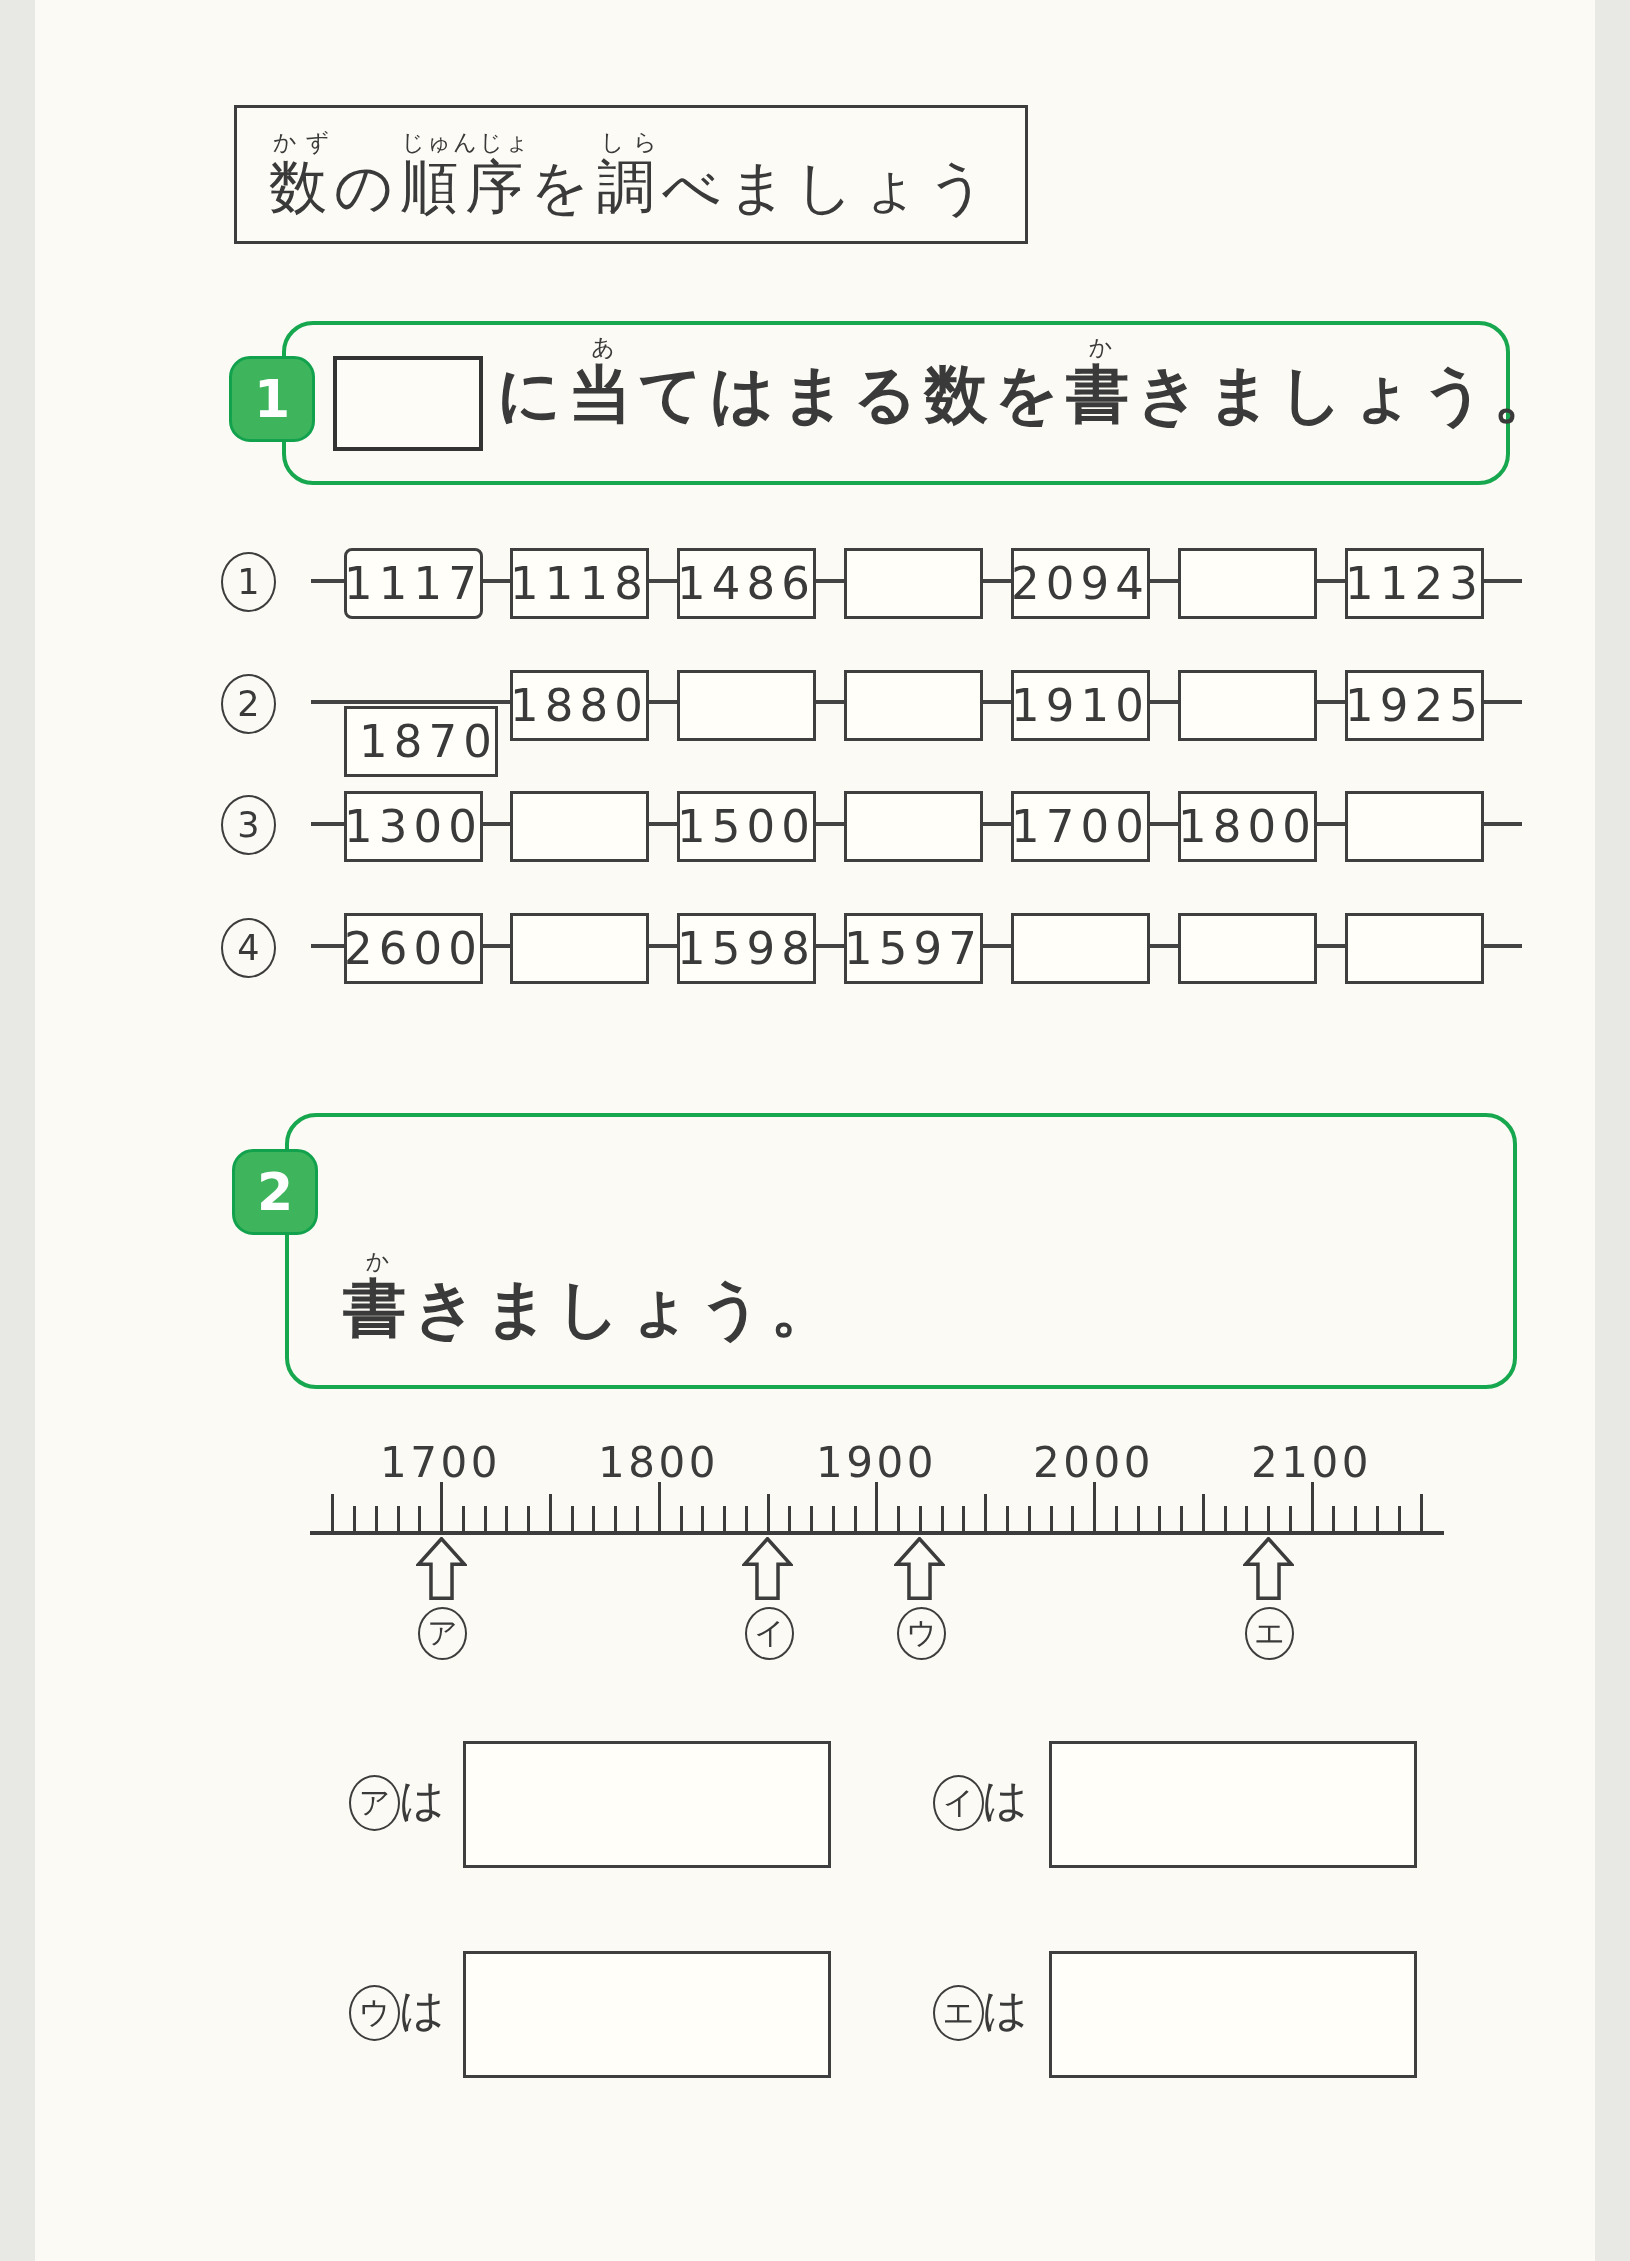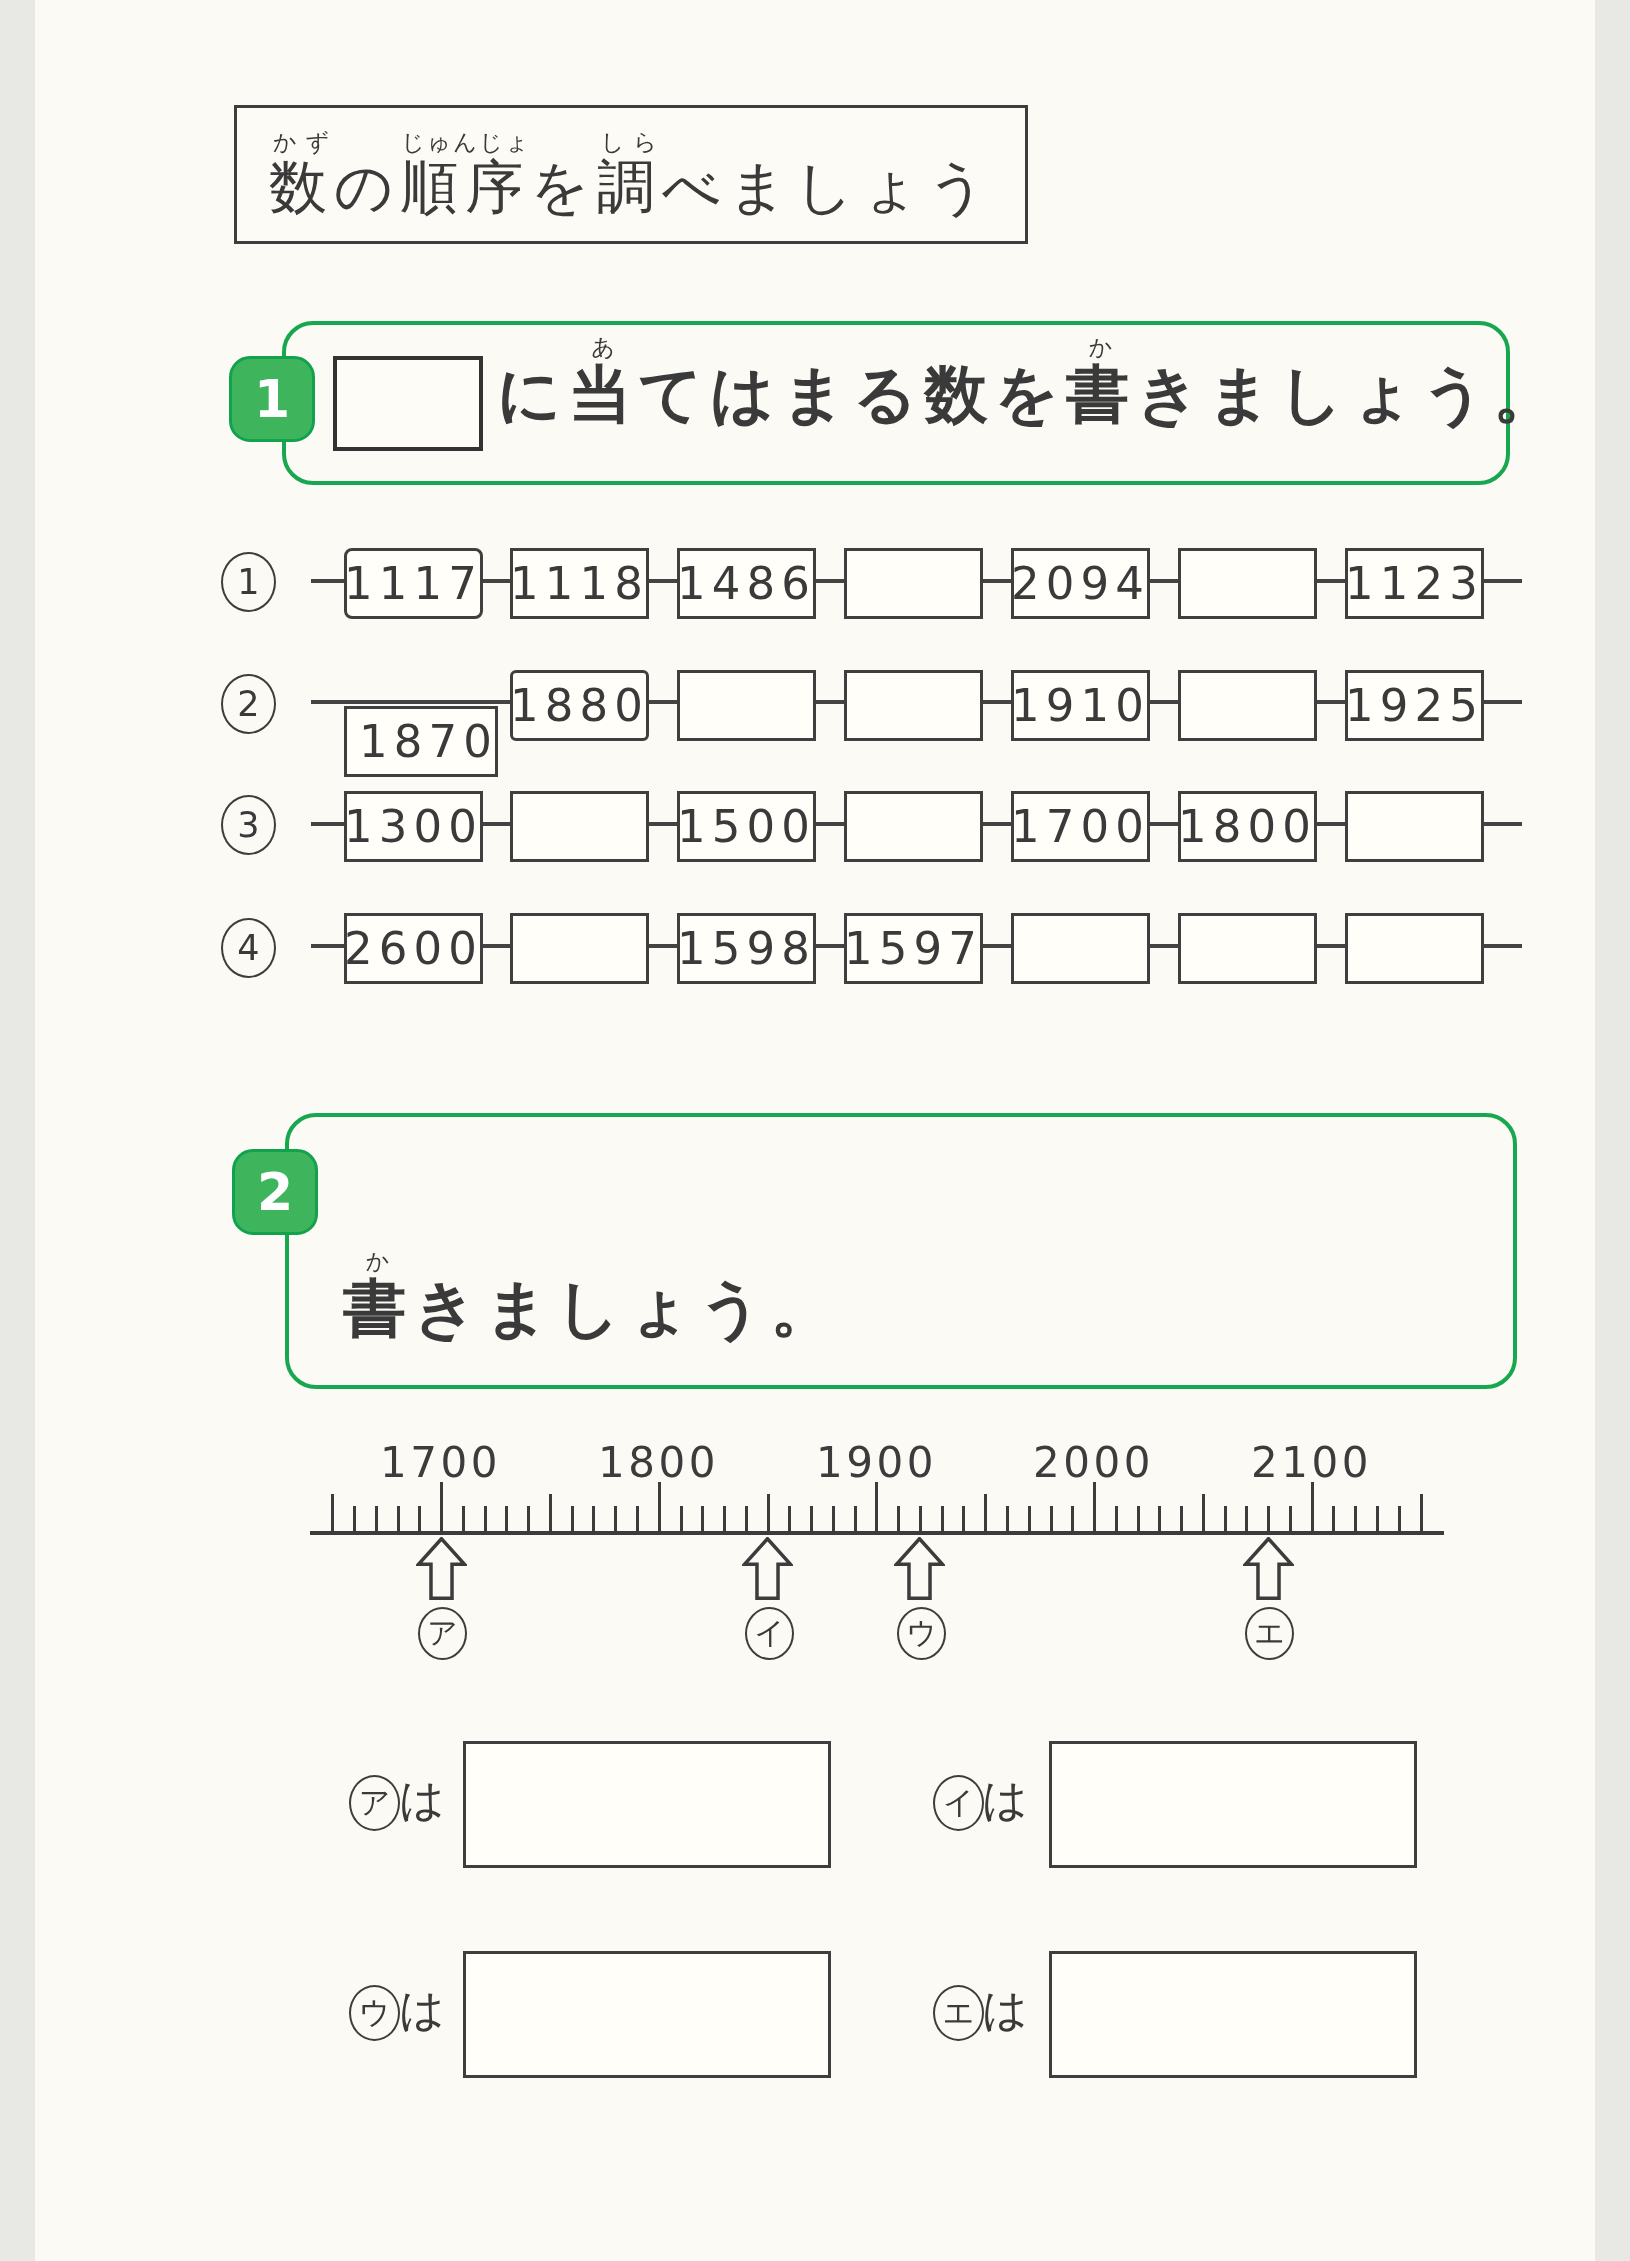--- a/index.html
+++ b/index.html
@@ -78,21 +78,21 @@
       <div class="seq-box" style="position: absolute; left: 309px; top: 548px; border-radius: 8px;">1117</div>
       <div class="seq-box" style="position: absolute; left: 475px; top: 548px;">1118</div>
       <div class="seq-box" style="position: absolute; left: 642px; top: 548px;">1486</div>
       <div class="seq-box" style="position: absolute; left: 809px; top: 548px;"></div>
       <div class="seq-box" style="position: absolute; left: 976px; top: 548px;">2094</div>
       <div class="seq-box" style="position: absolute; left: 1143px; top: 548px;"></div>
       <div class="seq-box" style="position: absolute; left: 1310px; top: 548px;">1123</div>
       <div class="row-line" style="position: absolute; left: 276px; top: 700px; width: 1211px;"></div>
       <div class="row-circle" style="position: absolute; left: 186px; top: 674px;">2</div>
       <div class="seq-box" style="position: absolute; left: 309px; top: 706px; padding-left: 15px;">1870</div>
-      <div class="seq-box" style="position: absolute; left: 475px; top: 670px; border-radius: 6px;">1880</div>
+      <div class="seq-box" style="position: absolute; left: 475px; top: 670px;">1880</div>
       <div class="seq-box" style="position: absolute; left: 642px; top: 670px;"></div>
       <div class="seq-box" style="position: absolute; left: 809px; top: 670px;"></div>
       <div class="seq-box" style="position: absolute; left: 976px; top: 670px;">1910</div>
       <div class="seq-box" style="position: absolute; left: 1143px; top: 670px;"></div>
       <div class="seq-box" style="position: absolute; left: 1310px; top: 670px;">1925</div>
       <div class="row-line" style="position: absolute; left: 276px; top: 822px; width: 1211px;"></div>
       <div class="row-circle" style="position: absolute; left: 186px; top: 795px;">3</div>
       <div class="seq-box" style="position: absolute; left: 309px; top: 791px;">1300</div>
       <div class="seq-box" style="position: absolute; left: 475px; top: 791px;"></div>
       <div class="seq-box" style="position: absolute; left: 642px; top: 791px;">1500</div>

